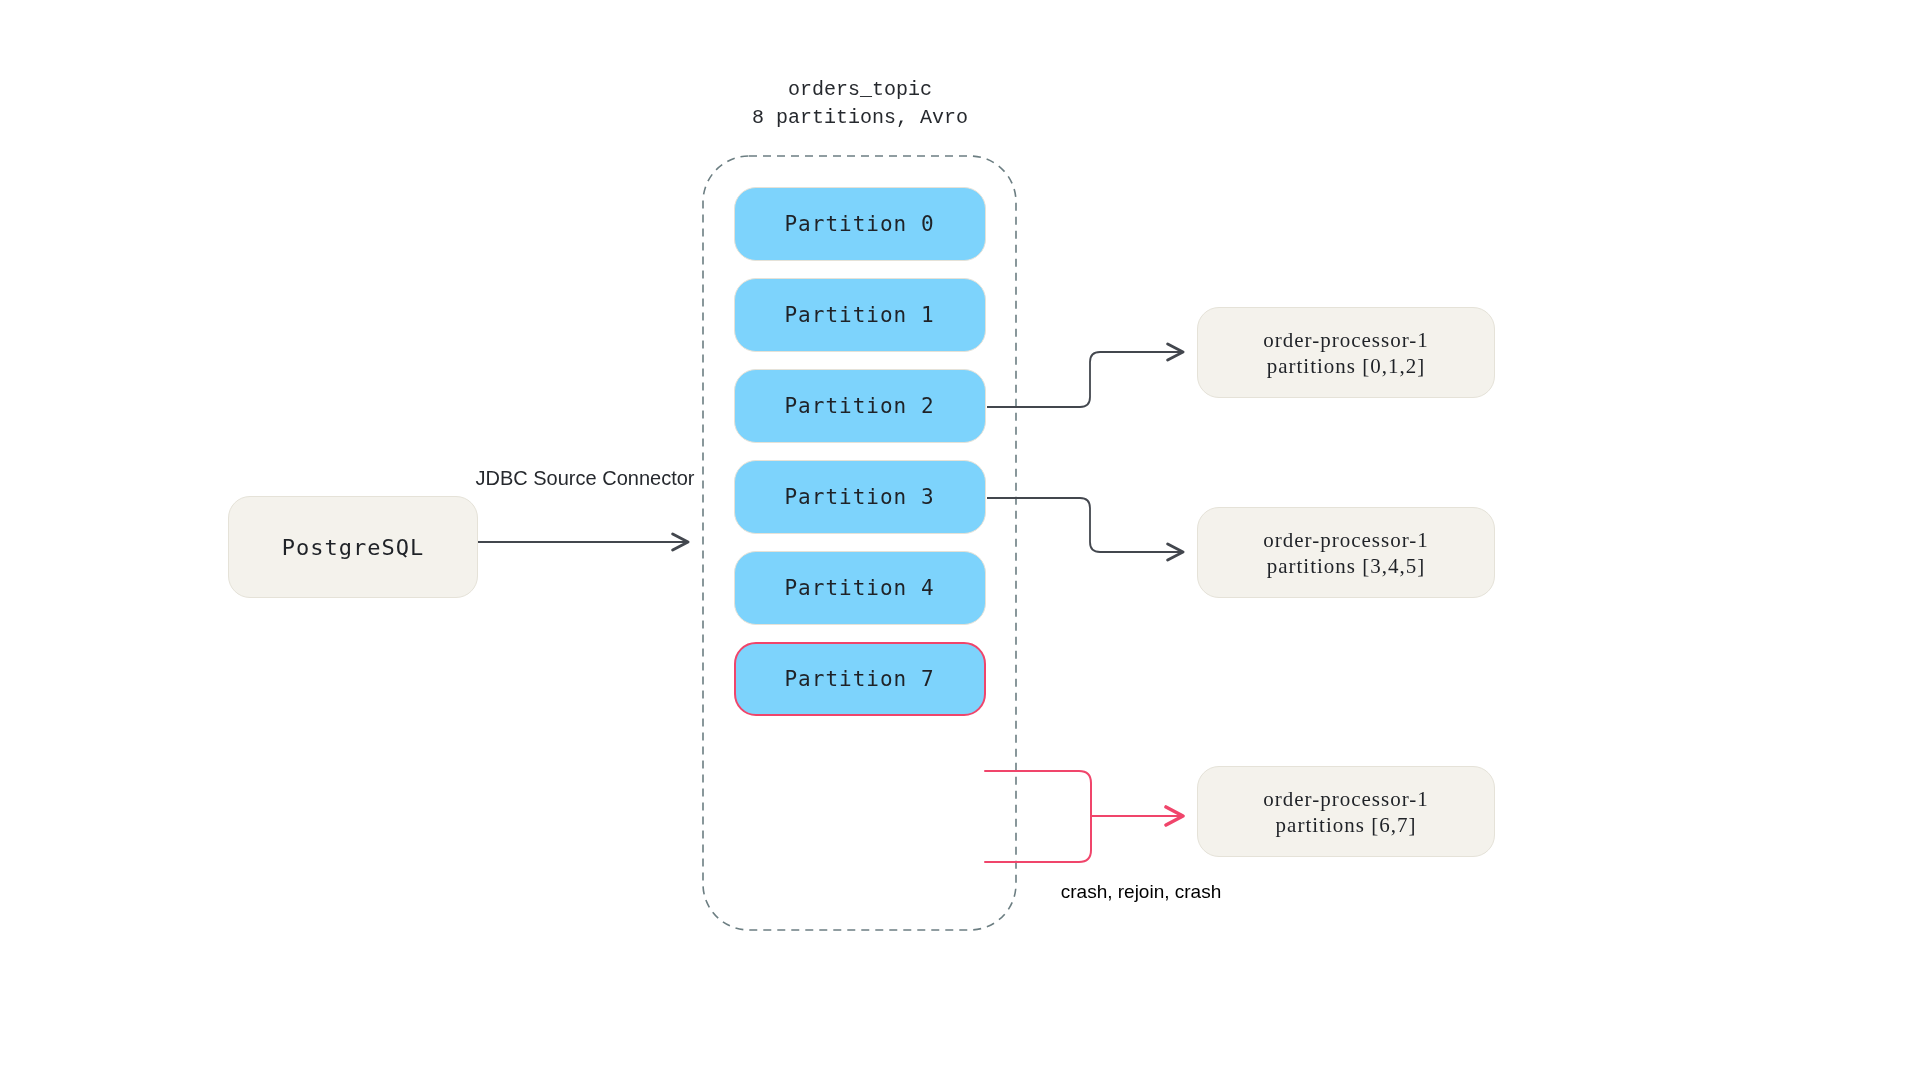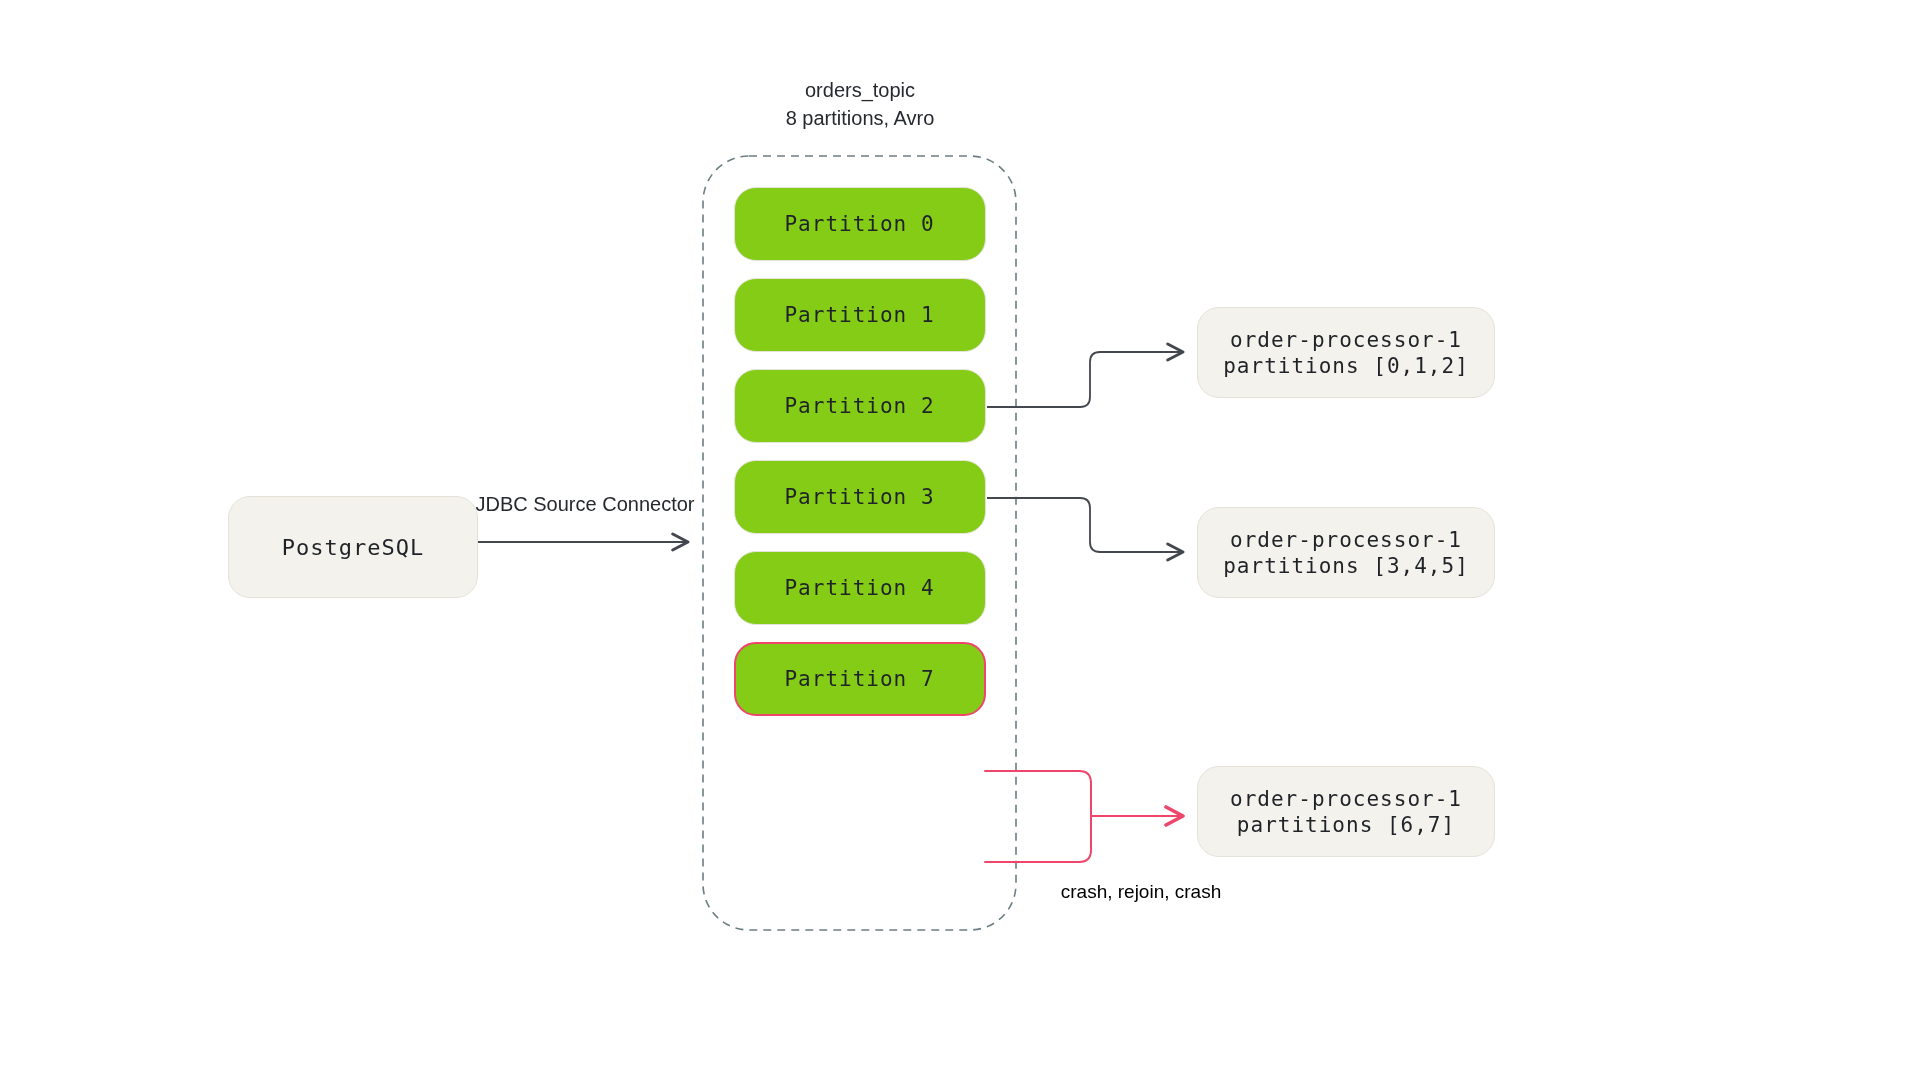--- a/index.html
+++ b/index.html
@@ -10,36 +10,36 @@
   
   .node{position:absolute;box-sizing:border-box;background:#f4f2ec;border:1.4px solid #e5e2d8;
         border-radius:22px;display:flex;flex-direction:column;align-items:center;justify-content:center;
         font-family:"DejaVu Sans Mono", monospace;color:#1f2227;letter-spacing:1px;}
   .node .line{white-space:pre;}
 
   
   .topic-box{position:absolute;left:703px;top:156px;width:313px;height:774px;
              display:flex;flex-direction:column;align-items:center;gap:17px;padding:31px 0;
              box-sizing:border-box;}
-  .partition{position:relative;width:252px;height:74px;min-height:74px;background:#84cc16;
+  .partition{position:relative;width:252px;height:74px;min-height:74px;background:#7dd3fc;
              border:1.4px solid #e5e2d8;border-radius:22px;display:flex;align-items:center;
              justify-content:center;font-family:"DejaVu Sans Mono", monospace;font-size:21px;
              color:#1f2227;letter-spacing:1px;box-sizing:border-box;}
   .partition.crashed{border:2px solid #f0456b;}
 
   .pg-node{left:228px;top:496px;width:250px;height:102px;font-size:22px;}
 
-  .consumer{left:1197px;width:298px;height:91px;font-size:21px;line-height:26px;}
+  .consumer{left:1197px;width:298px;height:91px;font-size:21px;line-height:26px;font-family:Liberation Serif, serif;}
   .consumer-0{top:307px;}
   .consumer-1{top:507px;}
   .consumer-2{top:766px;}
 
   .title-block{position:absolute;left:660px;top:76px;width:400px;text-align:center;
-               font-size:20px;line-height:28px;color:#26292e;}
-  .connector-label{position:absolute;left:470px;top:491px;width:230px;text-align:center;
+               font-size:20px;line-height:28px;color:#26292e;font-family:Liberation Mono, monospace;}
+  .connector-label{position:absolute;left:470px;top:465px;width:230px;text-align:center;
                    font-size:20px;line-height:26px;color:#26292e;}
   .crash-label{position:absolute;left:1031px;top:881px;width:220px;text-align:center;
                font-size:19px;color:#000000;}
 </style>
 </head>
 <body>
 
 <div class="canvas">
 
   <svg class="layer" width="1920" height="1080" viewBox="0 0 1920 1080" xmlns="http://www.w3.org/2000/svg">

